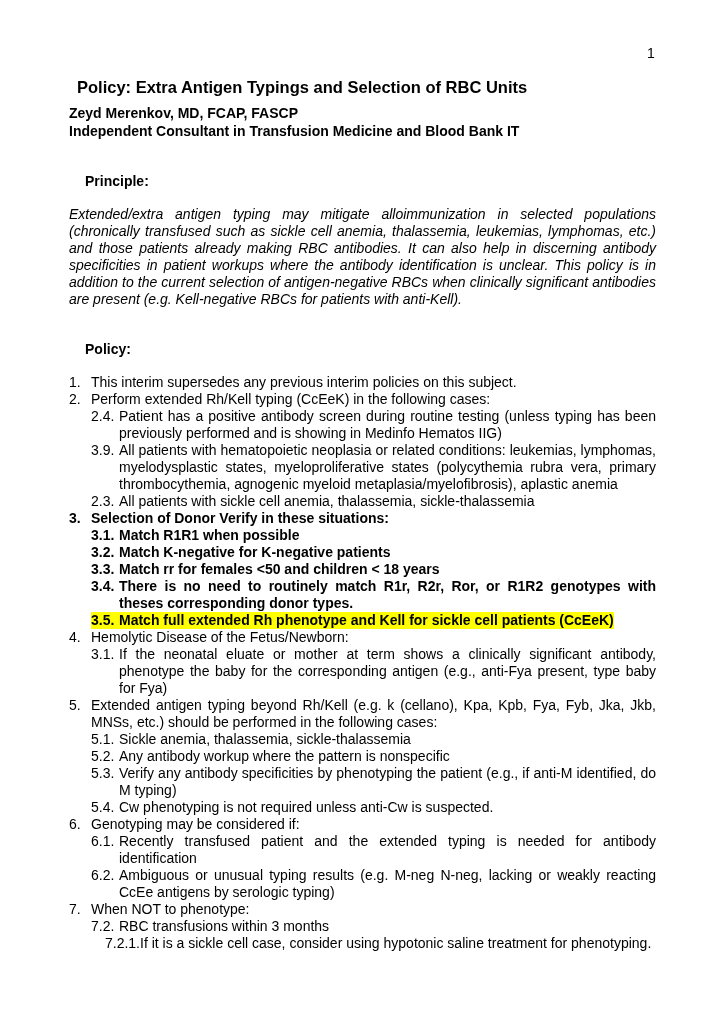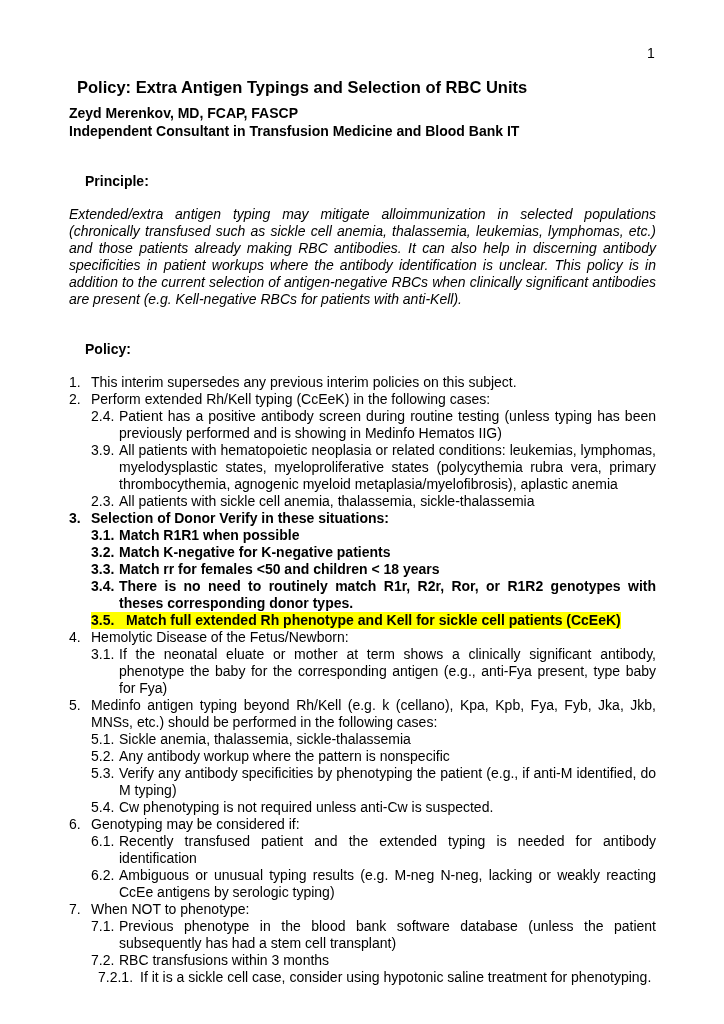--- a/index.html
+++ b/index.html
@@ -13,21 +13,21 @@
     .para { font-size: 14px; line-height: 17px; text-align: justify; margin: 0; font-style: italic; }
     .gap { height: 17px; }
     .row { font-size: 14px; line-height: 17px; display: flex; margin: 0; }
     .row .num { flex: 0 0 auto; }
     .row .txt { flex: 1 1 auto; text-align: justify; text-align-last: left; }
     .l1 { padding-left: 0; }
     .l1 .num { width: 22px; }
     .l2 { padding-left: 22px; }
     .l2 .num { width: 28px; }
     .l3 { padding-left: 29px; }
-    .l3 .num { width: 42px; }
+    .l3 .num { width: 42px; text-align: right; }
     .bold { font-weight: bold; }
     .hl { background: #ffff00; }
     .footer { position: absolute; top: 1022px; left: 102px; font-size: 12px; }
   </style>
 </head>
 <body>
 
 <div class="page-number">1</div>
 
 <div class="content">
@@ -76,36 +76,36 @@
     </div>
   <div class="row l2 bold">
       <span class="num">3.3.</span>
       <span class="txt">Match rr for females &lt;50 and children &lt; 18 years</span>
     </div>
   <div class="row l2 bold">
       <span class="num">3.4.</span>
       <span class="txt">There is no need to routinely match R1r, R2r, Ror, or R1R2 genotypes with theses corresponding donor types.</span>
     </div>
   <div class="row l2 bold">
-      <span class="hl" style="display: inline-flex; background: rgb(255, 255, 0); gap: 7px;">
+      <span class="hl" style="display: inline-flex; background: rgb(255, 255, 0);">
         <span class="num">3.5.</span>
         <span>Match full extended Rh phenotype and Kell for sickle cell patients (CcEeK)</span>
       </span>
     </div>
   <div class="row l1">
       <span class="num">4.</span>
       <span class="txt">Hemolytic Disease of the Fetus/Newborn:</span>
     </div>
   <div class="row l2">
       <span class="num">3.1.</span>
       <span class="txt">If the neonatal eluate or mother at term shows a clinically significant antibody, phenotype the baby for the corresponding antigen (e.g., anti-Fya present, type baby for Fya)</span>
     </div>
   <div class="row l1">
       <span class="num">5.</span>
-      <span class="txt">Medinfo antigen typing beyond Rh/Kell (e.g. k (cellano), Kpa, Kpb, Fya, Fyb, Jka, Jkb, MNSs, etc.) should be performed in the following cases:</span>
+      <span class="txt">Extended antigen typing beyond Rh/Kell (e.g. k (cellano), Kpa, Kpb, Fya, Fyb, Jka, Jkb, MNSs, etc.) should be performed in the following cases:</span>
     </div>
   <div class="row l2">
       <span class="num">5.1.</span>
       <span class="txt">Sickle anemia, thalassemia, sickle-thalassemia</span>
     </div>
   <div class="row l2">
       <span class="num">5.2.</span>
       <span class="txt">Any antibody workup where the pattern is nonspecific</span>
     </div>
   <div class="row l2">
@@ -126,24 +126,20 @@
     </div>
   <div class="row l2">
       <span class="num">6.2.</span>
       <span class="txt">Ambiguous or unusual typing results (e.g. M-neg N-neg, lacking or weakly reacting CcEe antigens by serologic typing)</span>
     </div>
   <div class="row l1">
       <span class="num">7.</span>
       <span class="txt">When NOT to phenotype:</span>
     </div>
   <div class="row l2">
-      <span class="num">7.1.</span>
-      <span class="txt">Previous phenotype in the blood bank software database (unless the patient subsequently has had a stem cell transplant)</span>
-    </div>
-  <div class="row l2">
       <span class="num">7.2.</span>
       <span class="txt">RBC transfusions within 3 months</span>
     </div>
   <div class="row l3">
       <span class="num">7.2.1.</span>
       <span class="txt">If it is a sickle cell case, consider using hypotonic saline treatment for phenotyping.</span>
     </div>
 </div>
 
 <div class="footer">Interim Policy Extra Antigen Typings and Selection of Donor Units, Dr. Zeyd Merenkov, Page 1/2</div>

